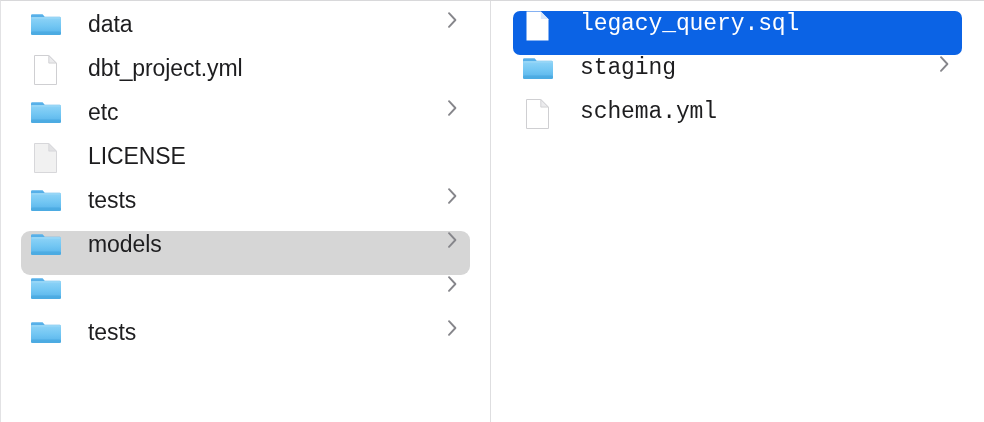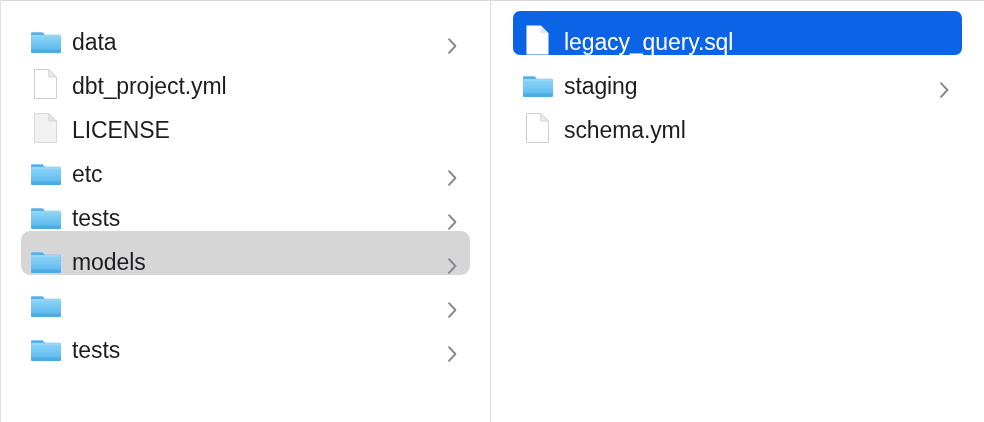--- a/index.html
+++ b/index.html
@@ -34,28 +34,30 @@
     overflow: hidden;
   }
   .column.first {
     width: 490px;
     border-right: 1px solid #dedee0;
     padding-top: 10px;
   }
   .column.second {
     width: 493px;
     padding-top: 10px;
+    font-family: Liberation Mono, monospace;
   }
 
   .row {
     position: relative;
     height: 44px;
     display: flex;
-    align-items: flex-end;
+    align-items: flex-start;
     box-sizing: border-box;
+    gap: 16px;
   }
   .column.first .row { margin: 0 20px 0 20px; padding: 0 12px 0 10px; }
   .column.second .row { margin: 0 22px 0 22px; padding: 0 12px 0 10px; }
 
   .row.selected-gray {
     background: #d6d6d6;
     border-radius: 9px;
   }
   .row.selected-blue {
     background: #0b63e5;
@@ -137,55 +139,55 @@
 </svg>
         </span>
         <span class="label">dbt_project.yml</span>
         <span class="chevron hidden">
           <svg viewBox="0 0 11 18" xmlns="http://www.w3.org/2000/svg">
   <path d="M2 2.2 L8.4 9 L2 15.8" fill="none" stroke="#86868b" stroke-width="1.9" stroke-linecap="round" stroke-linejoin="round"></path>
 </svg>
         </span>
       </div>
       <div class="row">
+        <span class="icon">
+          <svg class="folder-ico" viewBox="0 0 30 26" xmlns="http://www.w3.org/2000/svg">
+  <defs>
+    <linearGradient id="fbtab" x1="0" y1="0" x2="0" y2="1">
+      <stop offset="0" stop-color="#59b2ea"></stop>
+                <stop offset="1" stop-color="#3f9ddc"></stop>
+    </linearGradient>
+    <linearGradient id="fbody" x1="0" y1="0" x2="0" y2="1">
+      <stop offset="0" stop-color="#8ed3f7"></stop>
+                <stop offset="0.5" stop-color="#72c6f3"></stop>
+      <stop offset="1" stop-color="#56b3ea"></stop>
+    </linearGradient>
+  </defs>
+  <path d="M1.2 3.2h10.4l2.1 2.6h14.9a1.2 1.2 0 0 1 1.2 1.2v12.4H0V4.4a1.2 1.2 0 0 1 1.2-1.2z" fill="url(#fbtab)"></path>
+  <rect x="0" y="6.3" width="30" height="17.6" rx="1.6" fill="url(#fbody)"></rect>
+  <rect x="0" y="20.6" width="30" height="3.3" rx="1.5" fill="#4aa9e0" opacity="0.85"></rect>
+  <rect x="0" y="6.3" width="30" height="1.1" fill="#a9def9" opacity="0.8"></rect>
+</svg>
+        </span>
+        <span class="label">etc</span>
+        <span class="chevron">
+          <svg viewBox="0 0 11 18" xmlns="http://www.w3.org/2000/svg">
+  <path d="M2 2.2 L8.4 9 L2 15.8" fill="none" stroke="#86868b" stroke-width="1.9" stroke-linecap="round" stroke-linejoin="round"></path>
+</svg>
+        </span>
+      </div>
+      <div class="row">
         <span class="icon file-slot">
           <svg class="file-ico" viewBox="0 0 23 30" xmlns="http://www.w3.org/2000/svg">
   <path d="M0.5 0.5h14.3L22.5 8.2V29.5H0.5z" fill="#f1f1f1" stroke="#d7d7da" stroke-width="1"></path>
   <path d="M14.8 0.6v7.5h7.5z" fill="#e2e2e4" stroke="#d7d7da" stroke-width="0.9"></path>
 </svg>
         </span>
         <span class="label">LICENSE</span>
         <span class="chevron hidden">
-          <svg viewBox="0 0 11 18" xmlns="http://www.w3.org/2000/svg">
-  <path d="M2 2.2 L8.4 9 L2 15.8" fill="none" stroke="#86868b" stroke-width="1.9" stroke-linecap="round" stroke-linejoin="round"></path>
-</svg>
-        </span>
-      </div>
-      <div class="row">
-        <span class="icon">
-          <svg class="folder-ico" viewBox="0 0 30 26" xmlns="http://www.w3.org/2000/svg">
-  <defs>
-    <linearGradient id="fbtab" x1="0" y1="0" x2="0" y2="1">
-      <stop offset="0" stop-color="#59b2ea"></stop>
-                <stop offset="1" stop-color="#3f9ddc"></stop>
-    </linearGradient>
-    <linearGradient id="fbody" x1="0" y1="0" x2="0" y2="1">
-      <stop offset="0" stop-color="#8ed3f7"></stop>
-                <stop offset="0.5" stop-color="#72c6f3"></stop>
-      <stop offset="1" stop-color="#56b3ea"></stop>
-    </linearGradient>
-  </defs>
-  <path d="M1.2 3.2h10.4l2.1 2.6h14.9a1.2 1.2 0 0 1 1.2 1.2v12.4H0V4.4a1.2 1.2 0 0 1 1.2-1.2z" fill="url(#fbtab)"></path>
-  <rect x="0" y="6.3" width="30" height="17.6" rx="1.6" fill="url(#fbody)"></rect>
-  <rect x="0" y="20.6" width="30" height="3.3" rx="1.5" fill="#4aa9e0" opacity="0.85"></rect>
-  <rect x="0" y="6.3" width="30" height="1.1" fill="#a9def9" opacity="0.8"></rect>
-</svg>
-        </span>
-        <span class="label">etc</span>
-        <span class="chevron">
           <svg viewBox="0 0 11 18" xmlns="http://www.w3.org/2000/svg">
   <path d="M2 2.2 L8.4 9 L2 15.8" fill="none" stroke="#86868b" stroke-width="1.9" stroke-linecap="round" stroke-linejoin="round"></path>
 </svg>
         </span>
       </div>
       <div class="row">
         <span class="icon">
           <svg class="folder-ico" viewBox="0 0 30 26" xmlns="http://www.w3.org/2000/svg">
   <defs>
     <linearGradient id="fbtab" x1="0" y1="0" x2="0" y2="1">

